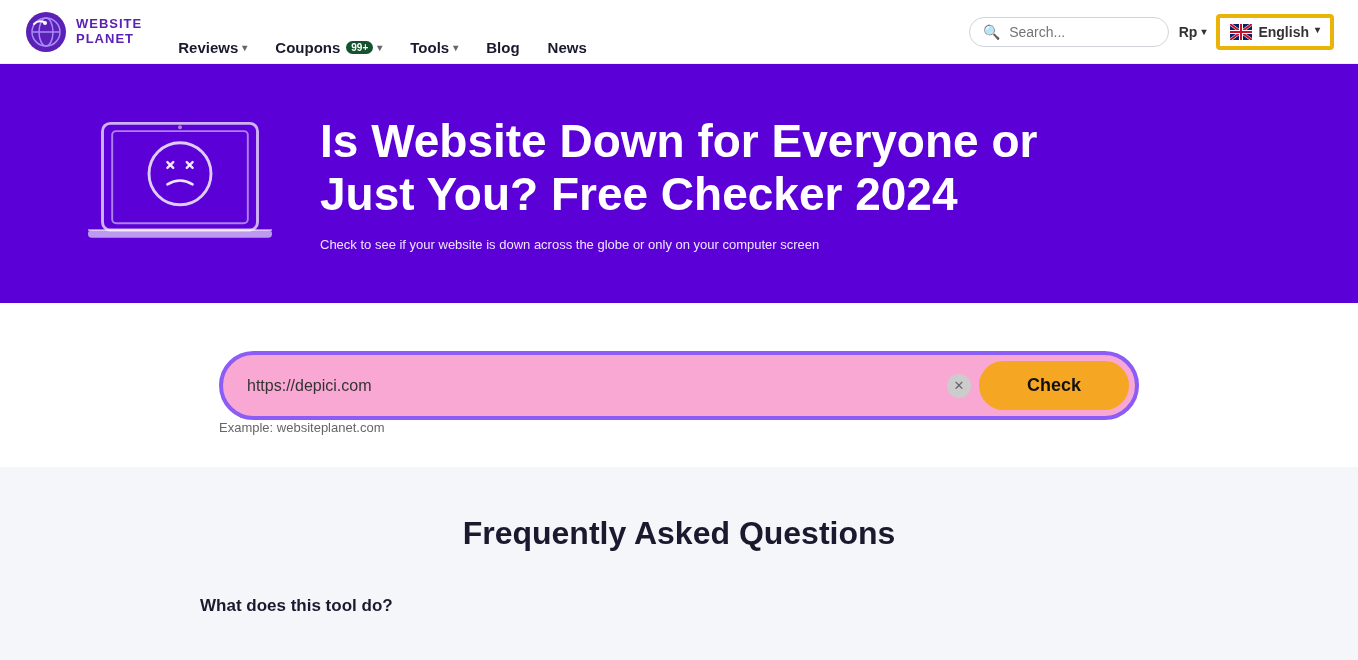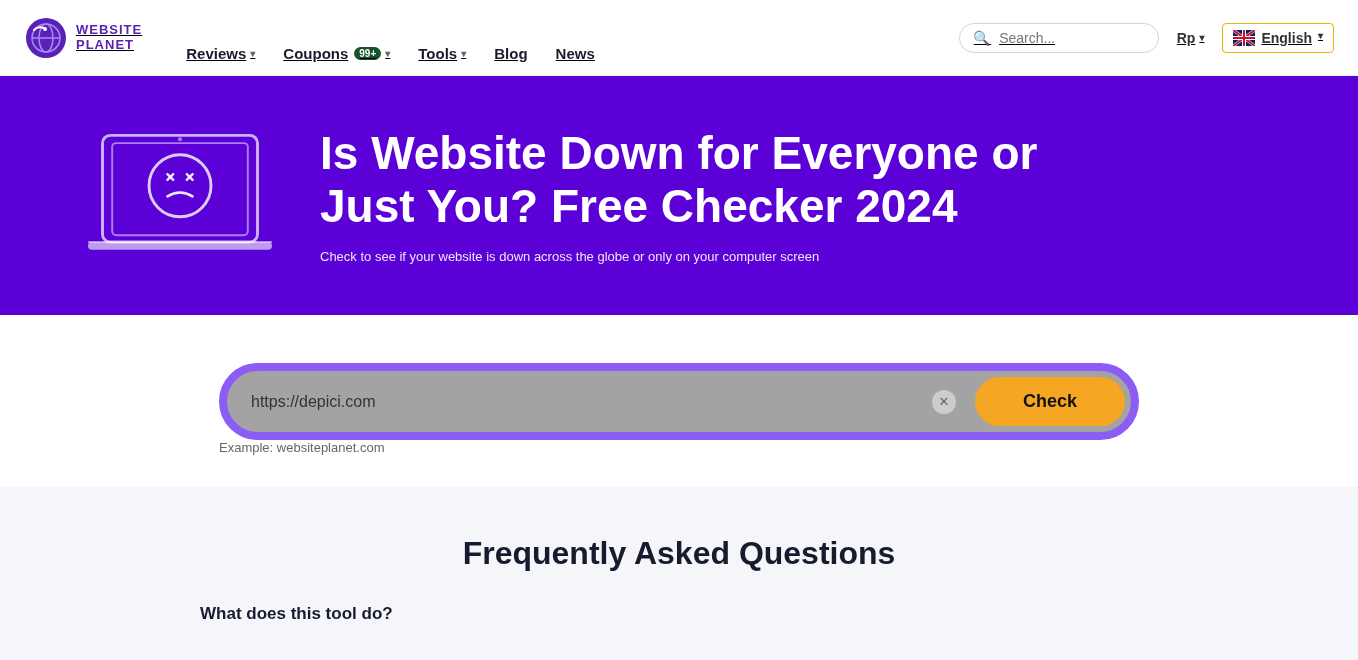--- a/index.html
+++ b/index.html
@@ -3,25 +3,23 @@
   <meta charset="utf-8">
   <style>
     * { margin: 0; padding: 0; box-sizing: border-box; }
     body { font-family: -apple-system, BlinkMacSystemFont, 'Segoe UI', Arial, sans-serif; background: #fff; width: 1358px; }
 
     
     .navbar {
       display: flex;
       align-items: center;
       padding: 0 24px;
-      height: 76px;
+      height: 64px;
       background: #fff;
       border-bottom: 1px solid #eee;
-      gap: 8px;
-      text-decoration: underline;
     }
     .logo-area {
       display: flex;
       align-items: center;
       gap: 8px;
       margin-right: 24px;
       text-decoration: none;
     }
     .logo-icon {
       width: 44px;
@@ -109,21 +107,21 @@
     }
     .language-selector {
       display: flex;
       align-items: flex-start;
       gap: 6px;
       padding: 6px 10px;
       cursor: pointer;
       font-size: 14px;
       font-weight: 600;
       color: #333;
-      border: 1px solid #eab308;
+      border: 4px solid #eab308;
       border-radius: 4px;
     }
 
     
     .hero {
       background: #5b00d6;
       display: flex;
       align-items: center;
       padding: 40px 80px;
       min-height: 230px;
@@ -160,25 +158,25 @@
       padding: 48px 0 32px;
       display: flex;
       flex-direction: column;
       align-items: center;
     }
 
     .checker-input-wrap {
       display: flex;
       align-items: center;
       width: 920px;
-      border: 8px solid #8b5cf6;
+      border: 4px solid #8b5cf6;
       border-radius: 40px;
       padding: 6px 6px 6px 24px;
-      background: #a3a3a3;
-      gap: 19px;
+      background: #f9a8d4;
+      gap: 8px;
     }
     .checker-input {
       flex: 1;
       border: none;
       outline: none;
       font-size: 16px;
       color: #333;
       background: transparent;
     }
     .clear-btn {
@@ -218,21 +216,21 @@
     
     .faq-section {
       background: #f5f6fa;
       padding: 48px 200px 32px;
     }
     .faq-title {
       font-size: 32px;
       font-weight: 800;
       color: #1a1a2e;
       text-align: center;
-      margin-bottom: 32px;
+      margin-bottom: 44px;
     }
     .faq-item {
       margin-bottom: 16px;
     }
     .faq-question {
       font-size: 17px;
       font-weight: 700;
       color: #1a1a2e;
     }
 

